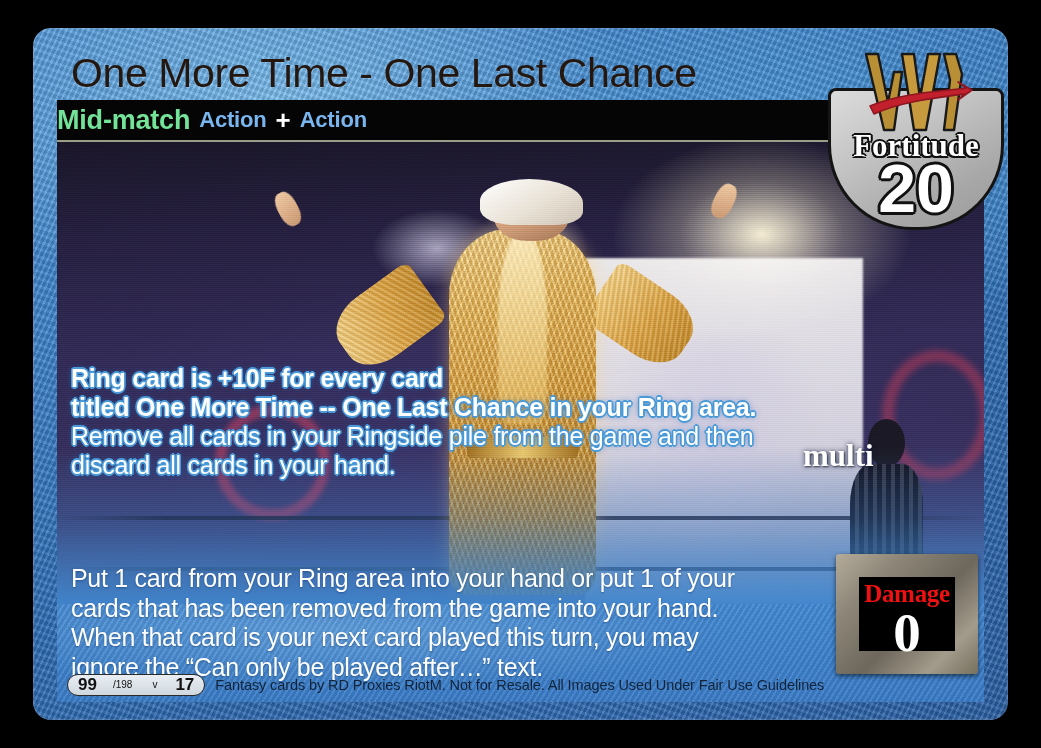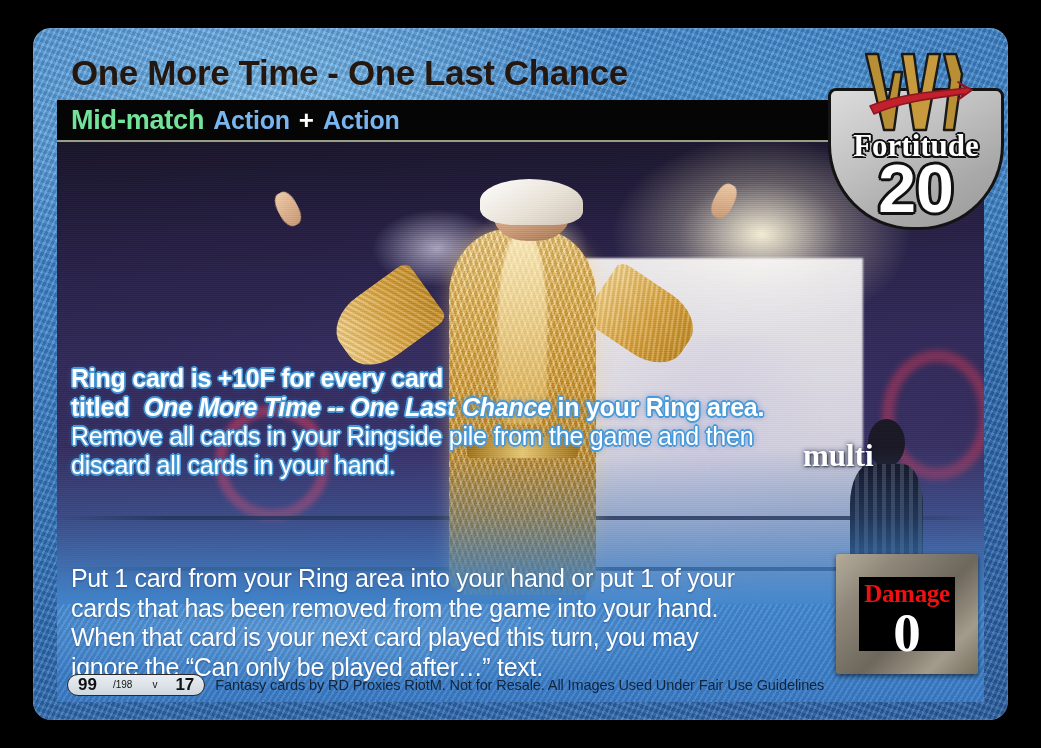--- a/index.html
+++ b/index.html
@@ -45,44 +45,43 @@
   }
 
   
   #title-zone {
     position: absolute;
     left: 0; top: 0; width: 927px; height: 54px;
   }
   #card-title {
     position: absolute;
     left: 14px; top: 0px;
-    font-size: 35px;
-    font-weight: 700;
+    font-size: 41px;
+    font-weight: 400;
     letter-spacing: -0.4px;
     color: #231710;
     white-space: nowrap;
     line-height: 54px;
     text-shadow: 0 1px 0 rgba(255,255,255,.18);
   }
 
   
   #subtype-bar {
     position: absolute;
     left: 0; top: 54px;
     width: 795px; height: 42px;
     background: #050505;
     border-bottom: 2px solid #9a9e86;
     display: flex;
     align-items: center;
-    padding-left: 14px;
     gap: 9px;
     white-space: nowrap;
   }
   .st-green { color: #74e39a; font-size: 27px; font-weight: 700; letter-spacing: -0.2px; }
-  .st-blue  { color: #79b6ef; font-size: 25px; font-weight: 700; letter-spacing: -0.2px; }
+  .st-blue  { color: #79b6ef; font-size: 22px; font-weight: 700; letter-spacing: -0.2px; }
   .st-plus  { color: #ffffff; font-size: 26px; font-weight: 700; }
 
   
   #art-area {
     position: absolute;
     left: 0; top: 96px;
     width: 927px; height: 462px;
     overflow: hidden;
     background: #120e18;
   }
@@ -238,21 +237,21 @@
     color: #ffffff;
     font-size: 25px;
     line-height: 29px;
     letter-spacing: -0.25px;
     text-shadow:
       -1.6px 0 #4b9ad8, 1.6px 0 #4b9ad8, 0 -1.6px #4b9ad8, 0 1.6px #4b9ad8,
       -1.2px -1.2px #4b9ad8, 1.2px -1.2px #4b9ad8, -1.2px 1.2px #4b9ad8, 1.2px 1.2px #4b9ad8,
       0 0 6px rgba(40,110,190,.9);
   }
   .glow-line.bold { font-weight: 700; }
-  .glow-line .ital { font-style: italic; font-weight: 700; margin-left: 8px; }
+  .glow-line .ital { font-weight: 700; }
 
   
   #multi-label {
     position: absolute;
     left: 746px; top: 392px;
     font-family: "Liberation Serif", serif;
     font-weight: 700;
     font-size: 31px;
     color: #ffffff;
     text-shadow: 0 0 5px rgba(30,40,70,.85), 1px 1px 2px rgba(0,0,0,.6);

